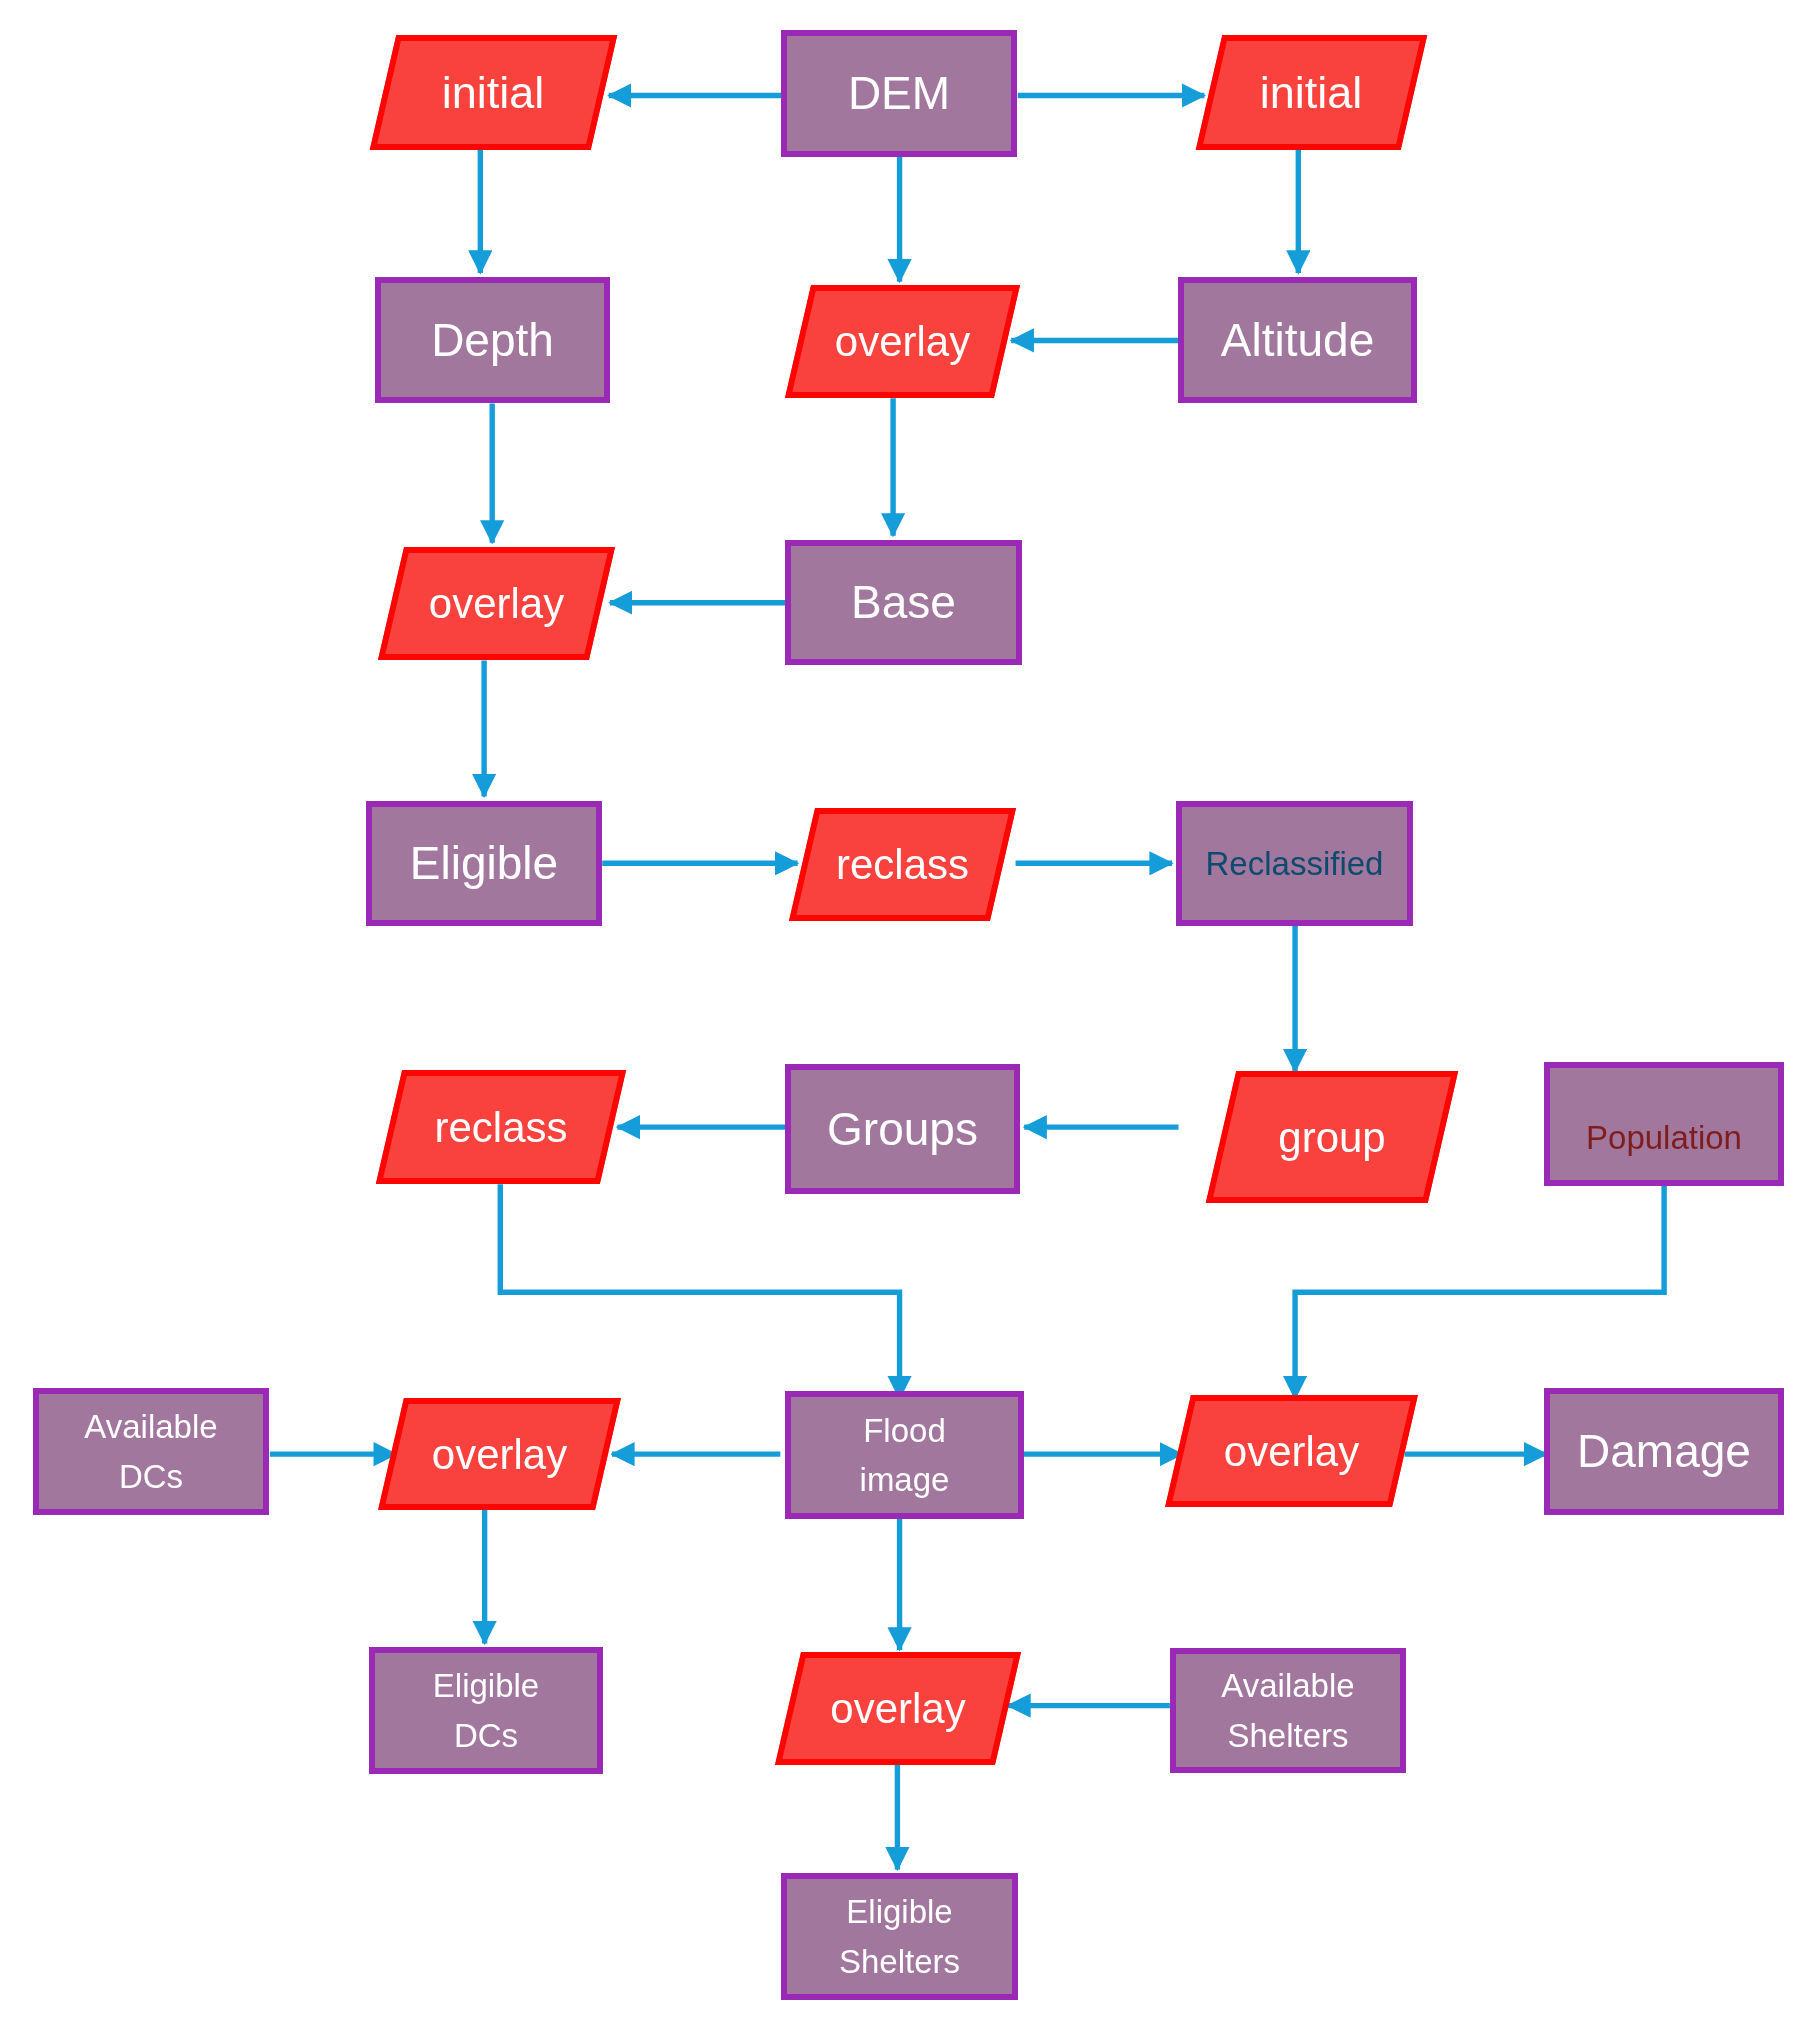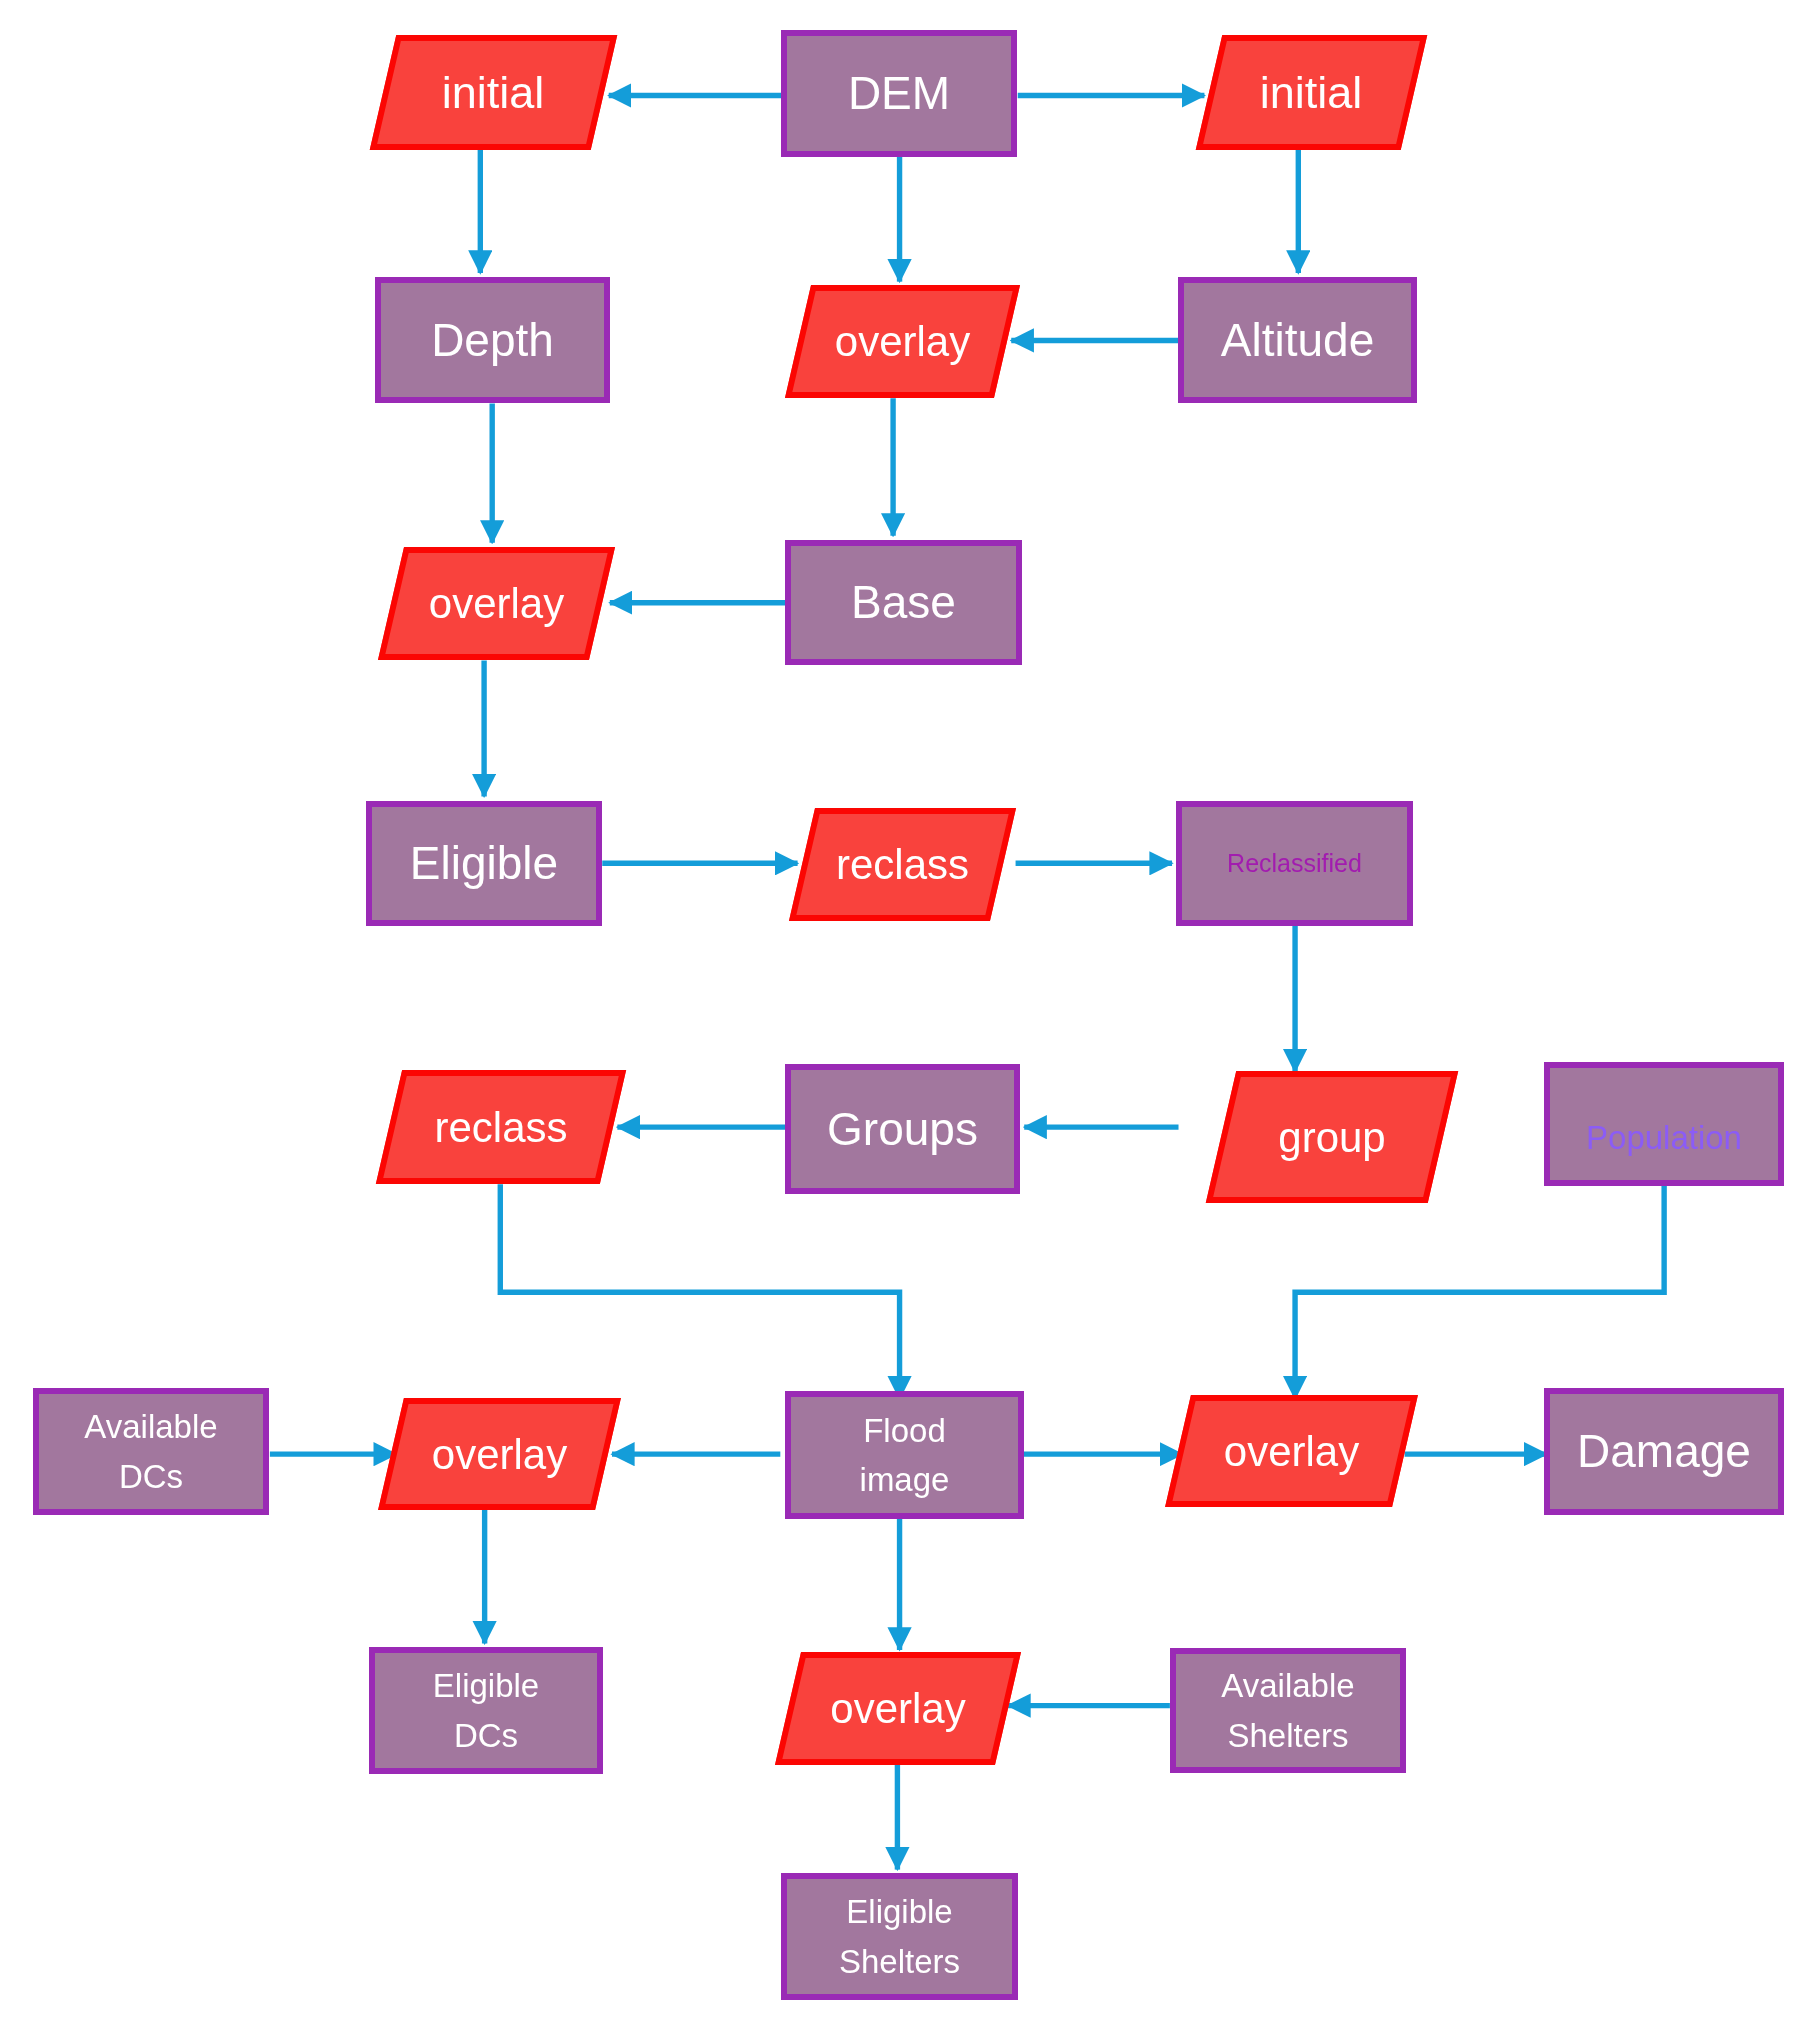--- a/index.html
+++ b/index.html
@@ -105,37 +105,37 @@
       <div class="node process" style="left: 366px; top: 801px; width: 236px; height: 125px;">
         <div class="shape" style="background: rgb(162, 119, 158); border-color: rgb(154, 42, 181);"></div>
         <div class="label" style="font-size: 46px; color: rgb(255, 255, 255);">Eligible</div>
       </div>
       <div class="node operation" style="left: 789px; top: 808px; width: 227px; height: 113px;">
         <div class="shape" style="background: rgb(249, 66, 61); border-color: rgb(251, 6, 3); left: 13px; right: 13px; transform: skewX(-13deg);"></div>
         <div class="label" style="font-size: 42px; color: rgb(255, 255, 255);">reclass</div>
       </div>
       <div class="node process" style="left: 1176px; top: 801px; width: 237px; height: 125px;">
         <div class="shape" style="background: rgb(162, 119, 158); border-color: rgb(154, 42, 181);"></div>
-        <div class="label" style="font-size: 25px; color: #a21caf;">Reclassified</div>
+        <div class="label" style="font-size: 33px; color: #0c4a6e;">Reclassified</div>
       </div>
       <div class="node operation" style="left: 376px; top: 1070px; width: 250px; height: 114px;">
         <div class="shape" style="background: rgb(249, 66, 61); border-color: rgb(251, 6, 3); left: 13px; right: 13px; transform: skewX(-13deg);"></div>
         <div class="label" style="font-size: 42px; color: rgb(255, 255, 255);">reclass</div>
       </div>
       <div class="node process" style="left: 785px; top: 1064px; width: 235px; height: 130px; border-radius: 28px;">
         <div class="shape" style="background: rgb(162, 119, 158); border-color: rgb(154, 42, 181);"></div>
         <div class="label" style="font-size: 46px; color: rgb(255, 255, 255);">Groups</div>
       </div>
       <div class="node operation" style="left: 1208px; top: 1071px; width: 248px; height: 132px;">
         <div class="shape" style="background: rgb(249, 66, 61); border-color: rgb(251, 6, 3); left: 13px; right: 13px; transform: skewX(-13deg);"></div>
         <div class="label" style="font-size: 42px; color: rgb(255, 255, 255);">group</div>
       </div>
       <div class="node process" style="left: 1544px; top: 1062px; width: 240px; height: 124px;">
         <div class="shape" style="background: rgb(162, 119, 158); border-color: rgb(154, 42, 181);"></div>
-        <div class="label" style="font-size: 33px; color: #8b5cf6; margin-top: 27px;">Population</div>
+        <div class="label" style="font-size: 33px; color: #7f1d1d; margin-top: 27px;">Population</div>
       </div>
       <div class="node process" style="left: 33px; top: 1388px; width: 236px; height: 127px;">
         <div class="shape" style="background: rgb(162, 119, 158); border-color: rgb(154, 42, 181);"></div>
         <div class="label" style="font-size: 33px; color: rgb(255, 255, 255);">Available
 DCs</div>
       </div>
       <div class="node operation" style="left: 378px; top: 1398px; width: 243px; height: 112px;">
         <div class="shape" style="background: rgb(249, 66, 61); border-color: rgb(251, 6, 3); left: 13px; right: 13px; transform: skewX(-13deg);"></div>
         <div class="label" style="font-size: 42px; color: rgb(255, 255, 255);">overlay</div>
       </div>

